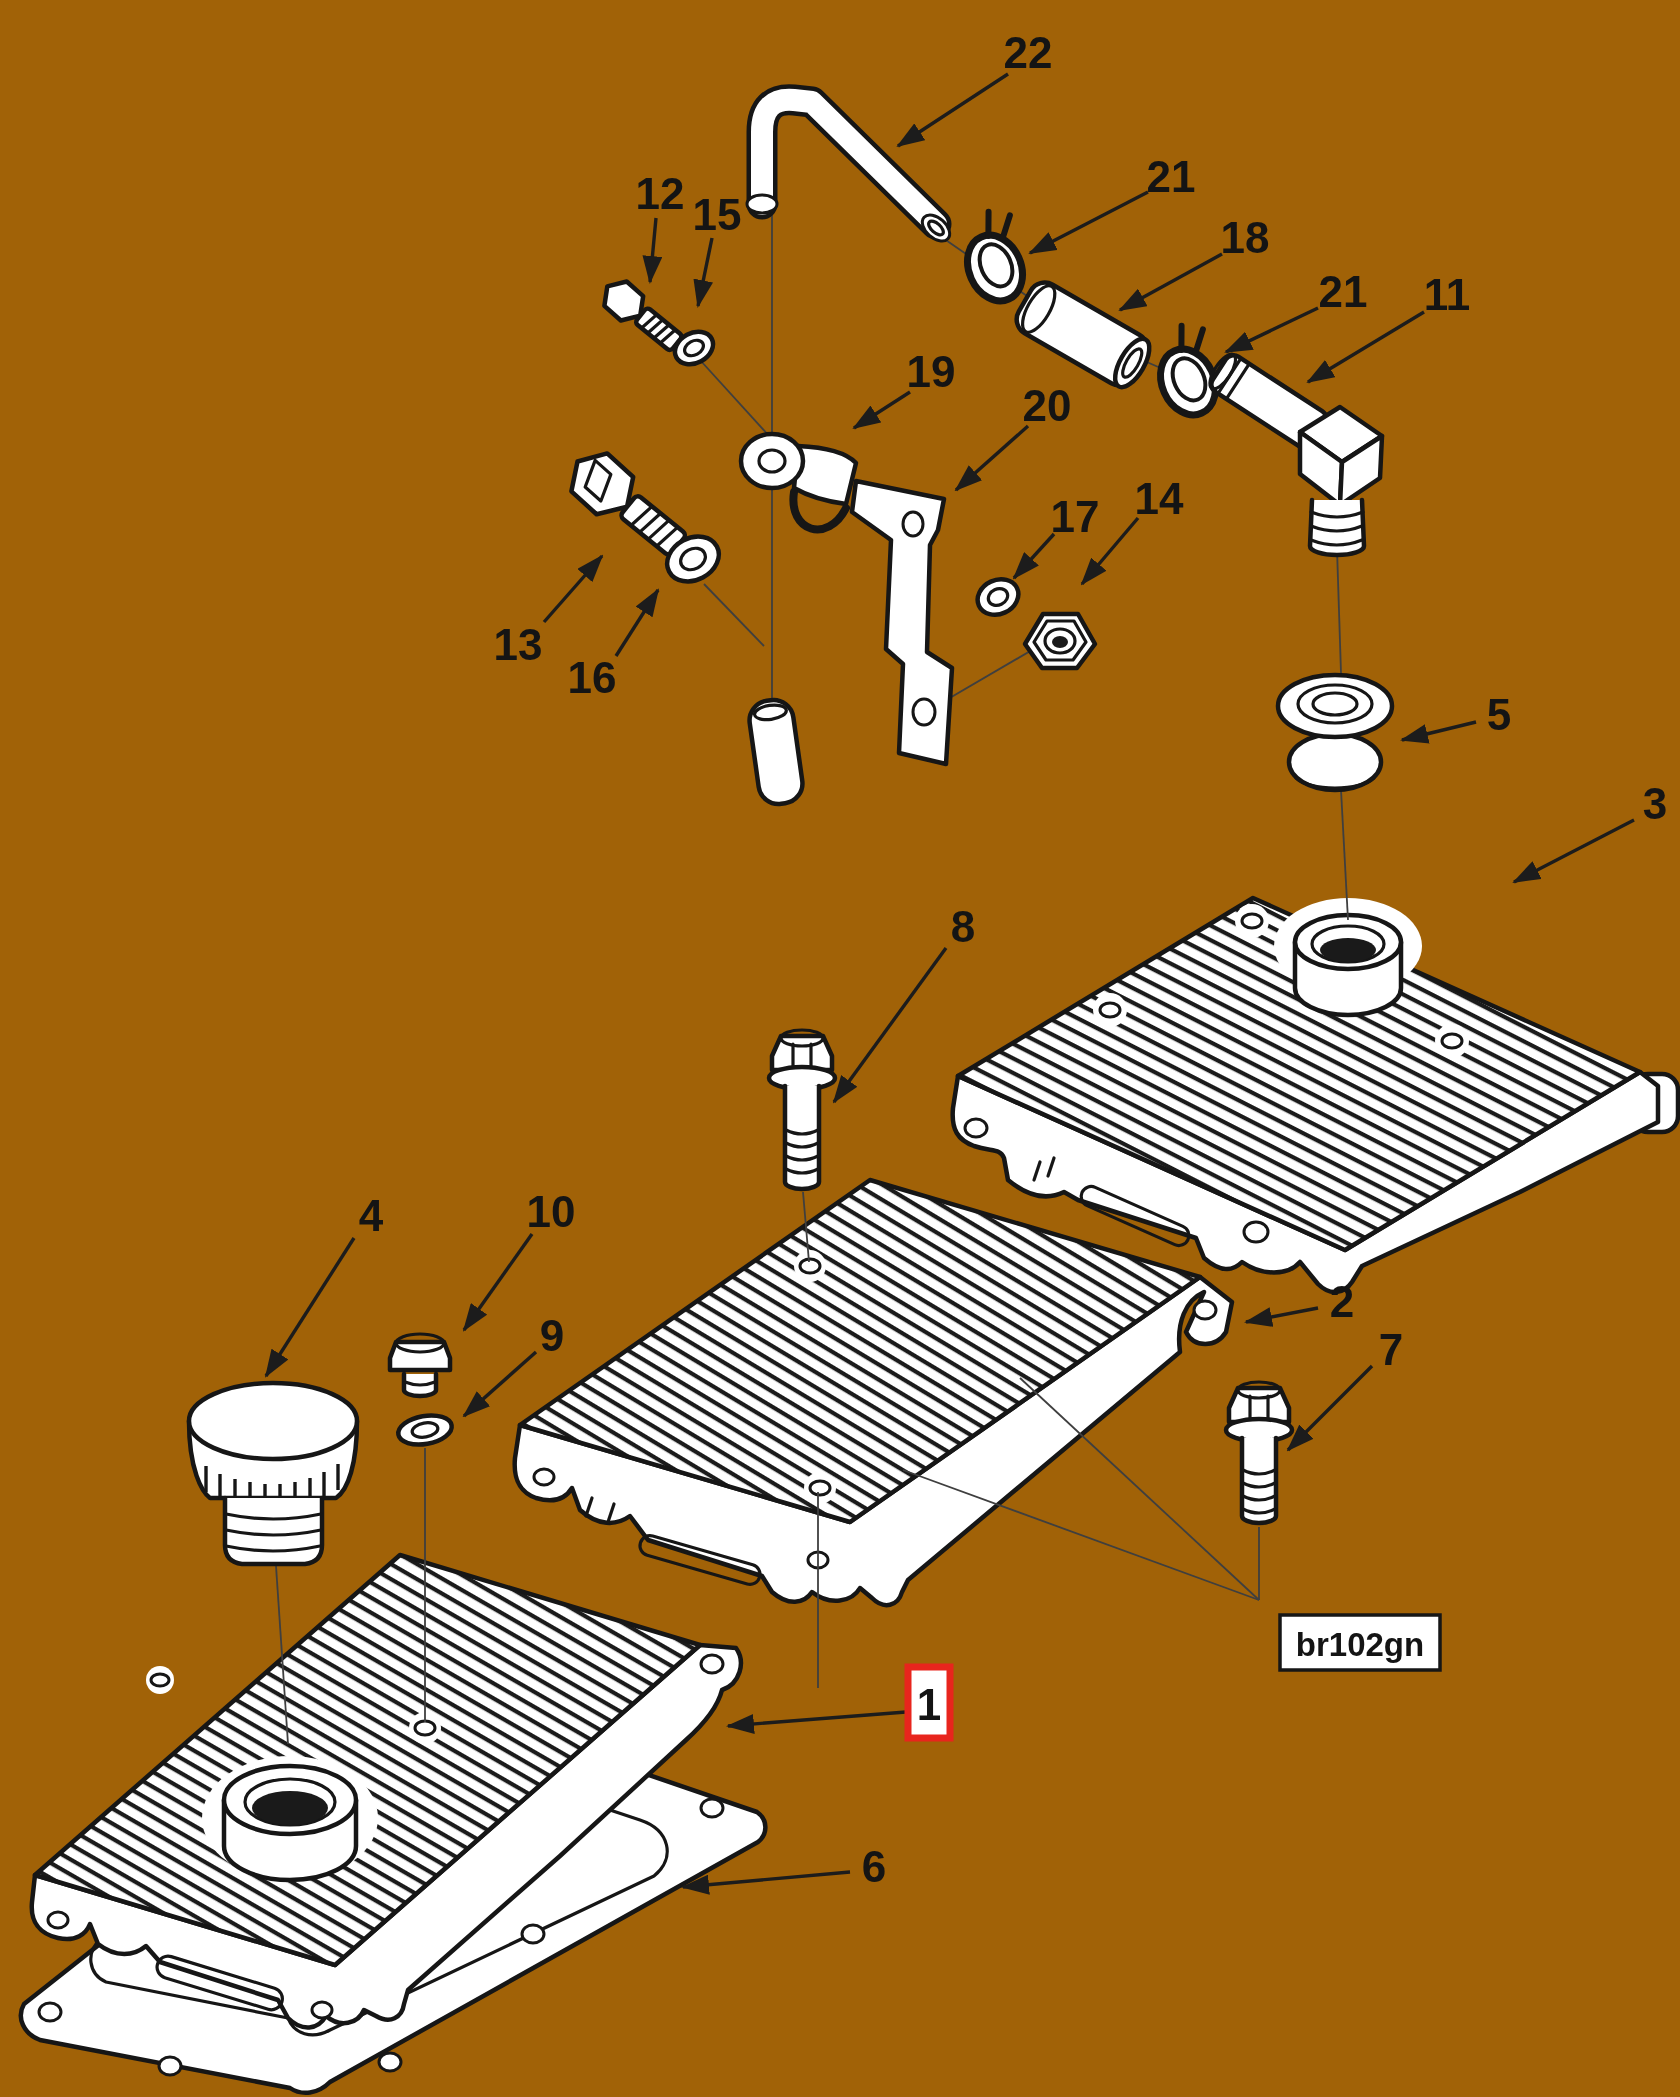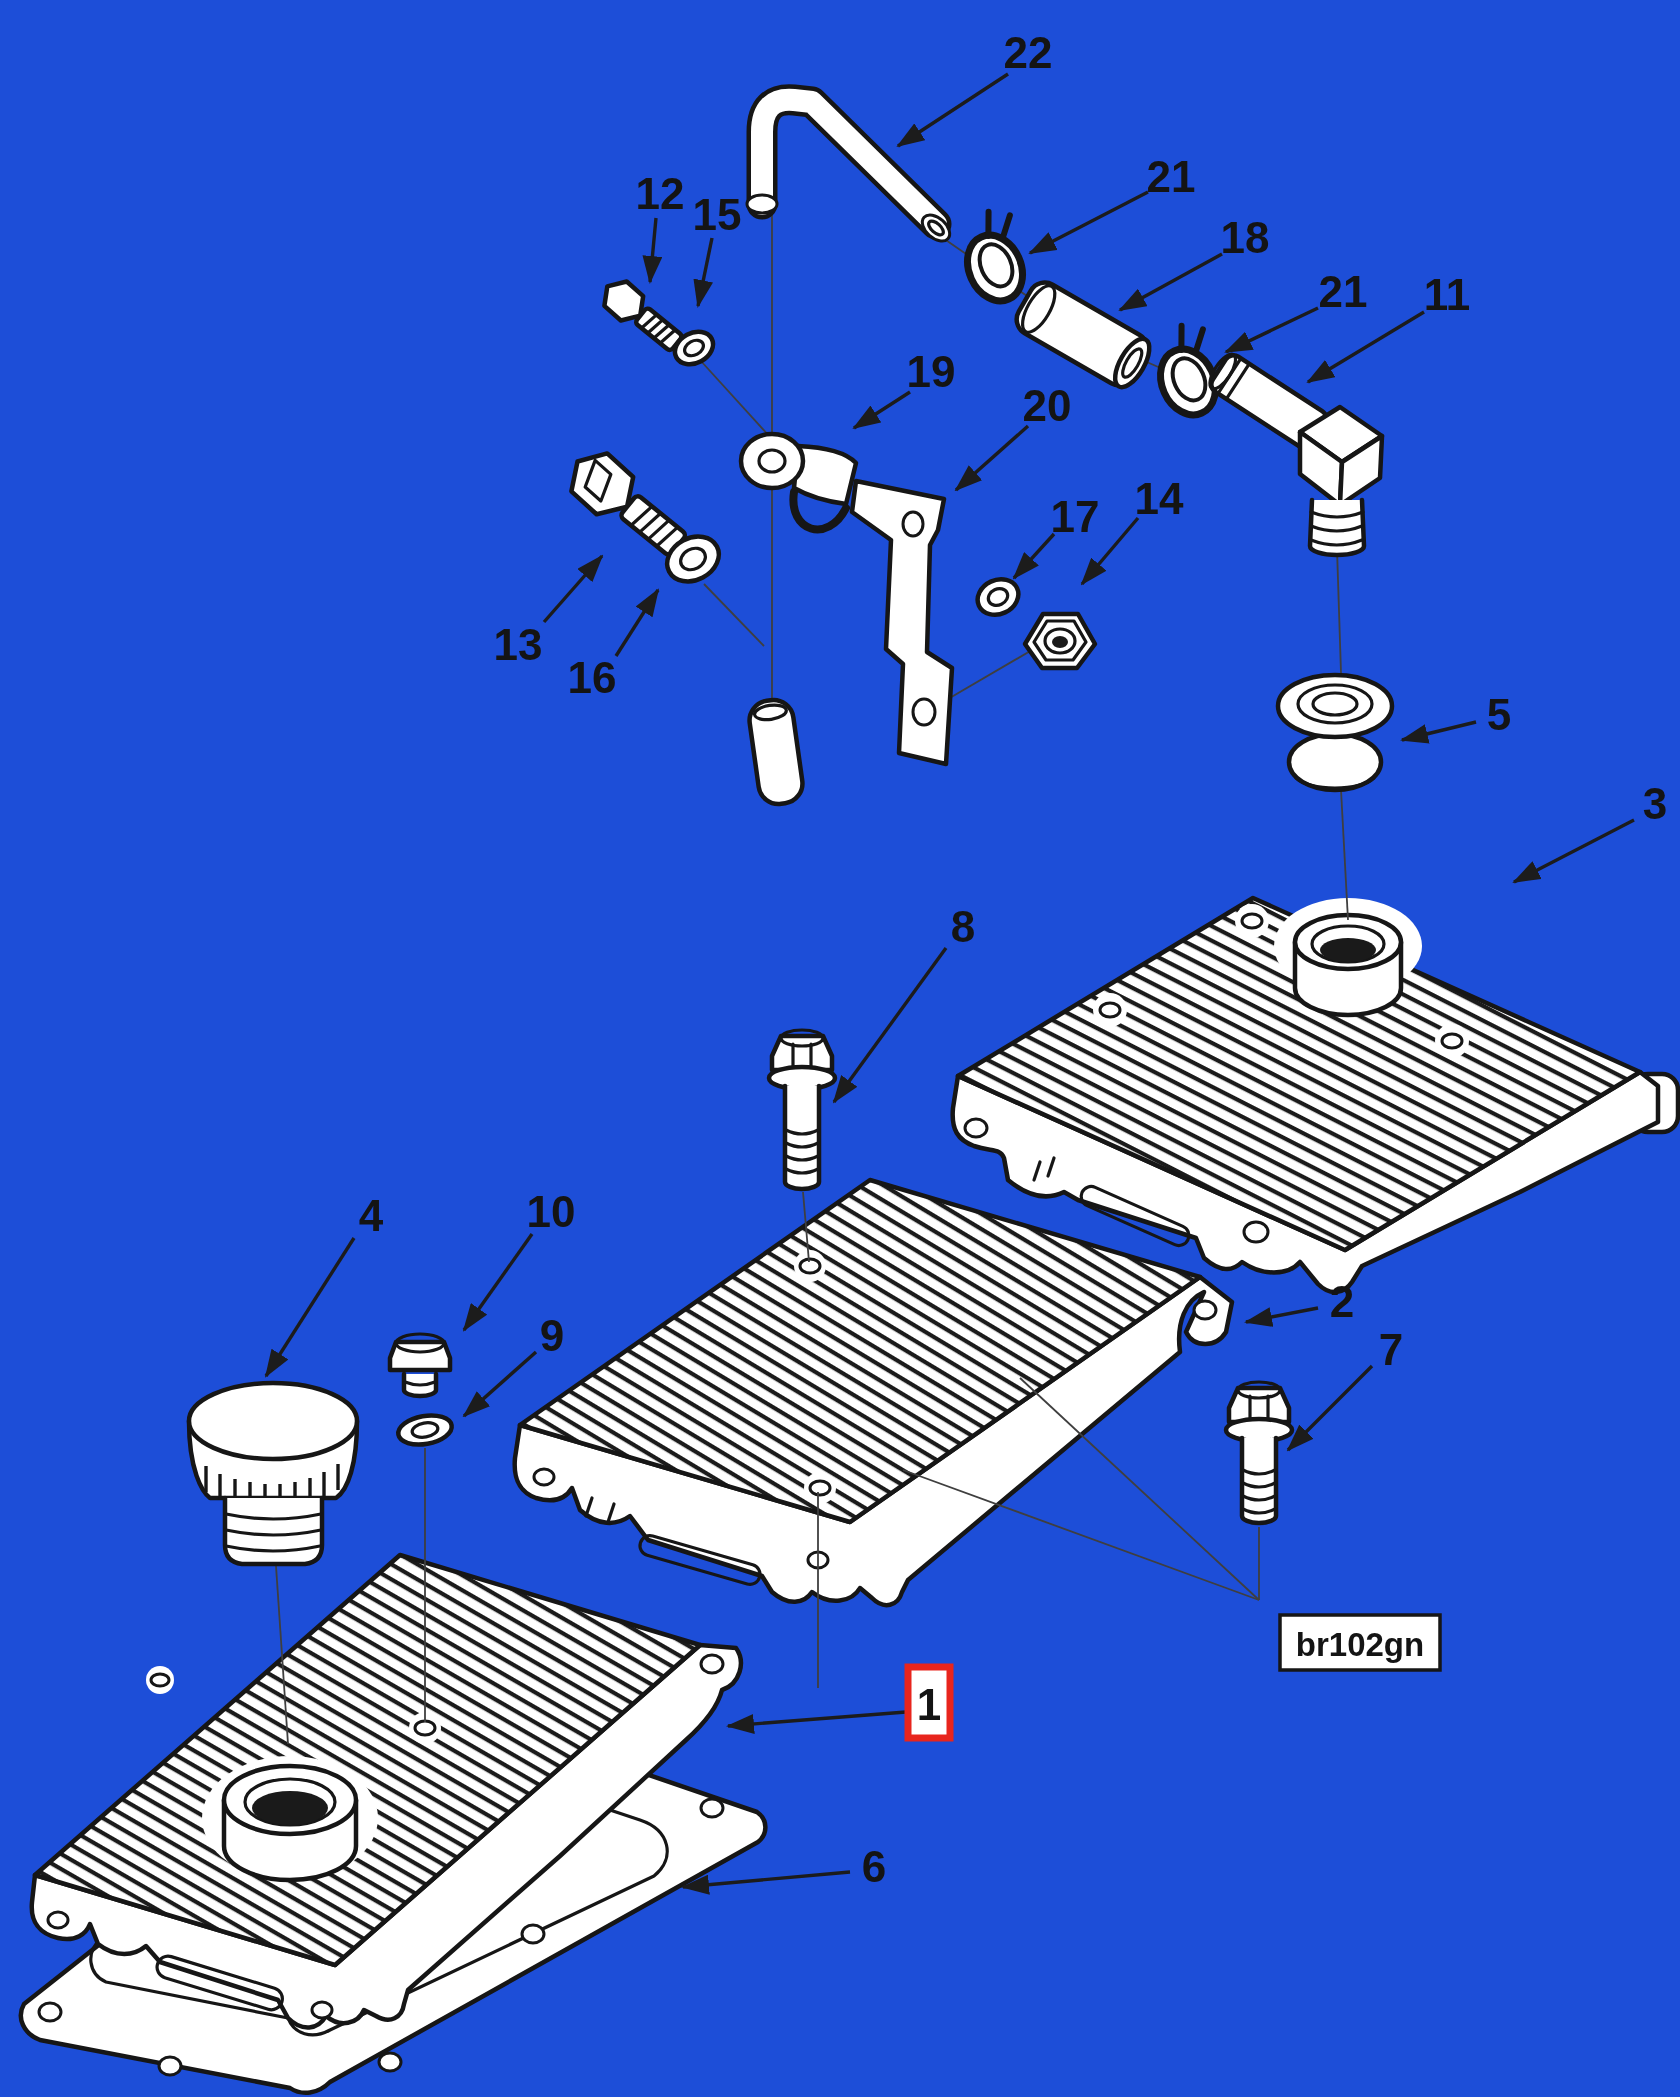--- a/index.html
+++ b/index.html
@@ -1,16 +1,16 @@
 <!DOCTYPE html>
 <html><head>
 <meta charset="utf-8">
 <style>
   html,body{margin:0;padding:0;background:#ffffff;}
-  .stage{position:relative;width:1680px;height:2097px;background:#1d4ed8;overflow:hidden;
+  .stage{position:relative;width:1680px;height:2097px;background:#a16207;overflow:hidden;
          font-family:"Liberation Sans","DejaVu Sans",sans-serif;}
   svg{display:block;}
   .part{stroke:#161616;stroke-width:4.5;fill:#ffffff;stroke-linejoin:round;stroke-linecap:round;}
   .part2{stroke:#161616;stroke-width:3.2;fill:none;stroke-linejoin:round;stroke-linecap:round;}
   .thin{stroke:#3f3f3f;stroke-width:1.8;fill:none;}
   .hole{stroke:#161616;stroke-width:3;fill:#ffffff;}
   .dark{fill:#1a1a1a;stroke:none;}
   .callout-text{font-family:"Liberation Sans","DejaVu Sans",sans-serif;font-weight:700;
                 font-size:44px;fill:#141414;}
   .code-text{font-family:"Liberation Sans","DejaVu Sans",sans-serif;font-weight:700;

